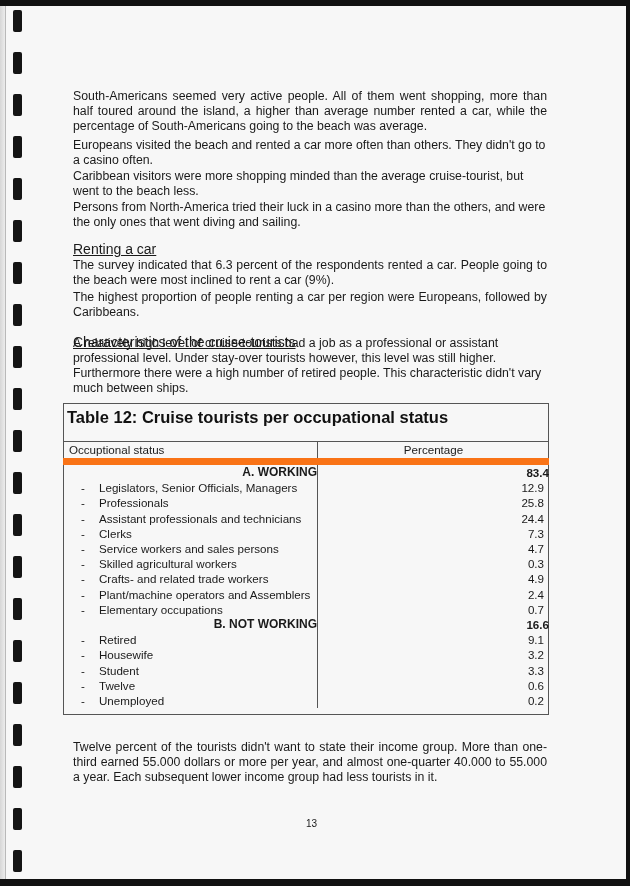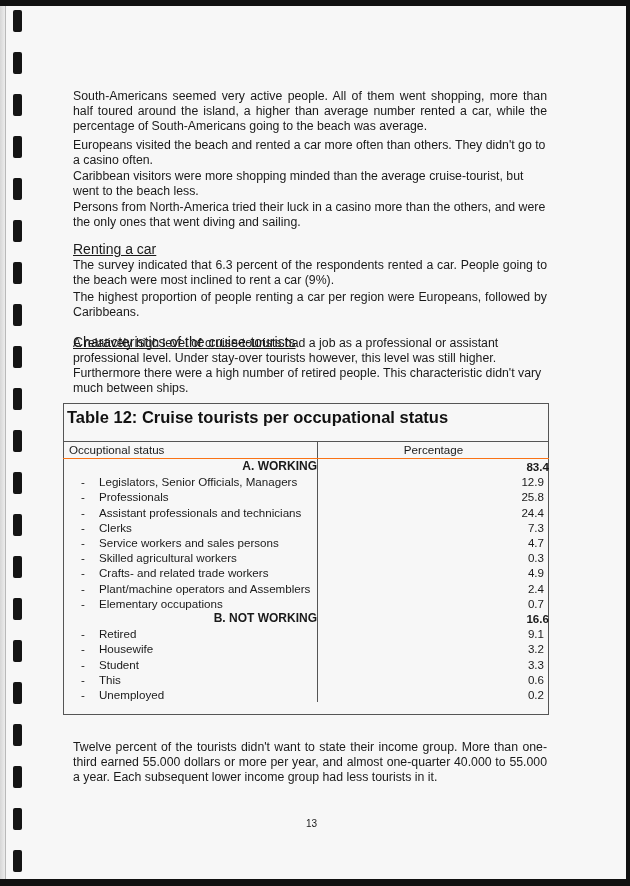--- a/index.html
+++ b/index.html
@@ -45,21 +45,21 @@
   table {
     position: absolute; left: -1px; top: 37px; width: 486px;
     border-collapse: collapse; font-size: 11.6px;
   }
   td {
     padding: 0; height: 15.2px; line-height: 15.2px; vertical-align: middle;
   }
   td.c1 { width: 248px; padding-left: 6px; border-right: 1px solid #555; }
   td.c2 { text-align: center; }
   td.num { text-align: right; padding-right: 5px; }
-  tr.hdr td { border-top: 1px solid #555; border-bottom: 1px solid #f97316; height: 16px; }
+  tr.hdr td { border-top: 1px solid #555; border-bottom: 7px solid #f97316; height: 16px; }
   tr.grp td { font-weight: bold; text-align: right; }
   tr.grp td.c1 { font-size: 12px; }
   .dash { display: inline-block; width: 18px; padding-left: 12px; }
   .pagenum {
     position: absolute; left: 306px; top: 812px; font-size: 10px;
   }
 </style>
 </head>
 <body>
 
@@ -167,21 +167,21 @@
           </tr>
       <tr>
             <td class="c1"><span class="dash">-</span><span>Housewife</span></td>
             <td class="num">3.2</td>
           </tr>
       <tr>
             <td class="c1"><span class="dash">-</span><span>Student</span></td>
             <td class="num">3.3</td>
           </tr>
       <tr>
-            <td class="c1"><span class="dash">-</span><span>This</span></td>
+            <td class="c1"><span class="dash">-</span><span>Twelve</span></td>
             <td class="num">0.6</td>
           </tr>
       <tr>
             <td class="c1"><span class="dash">-</span><span>Unemployed</span></td>
             <td class="num">0.2</td>
           </tr>
     </tbody>
       </table>
   </div>
 

